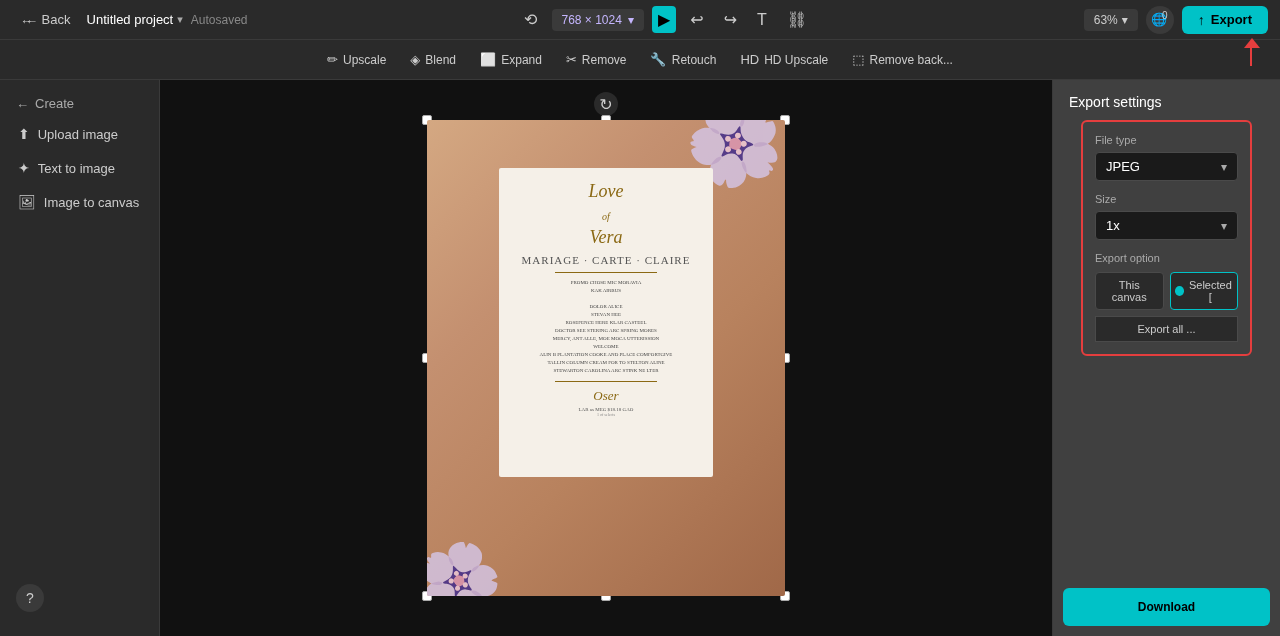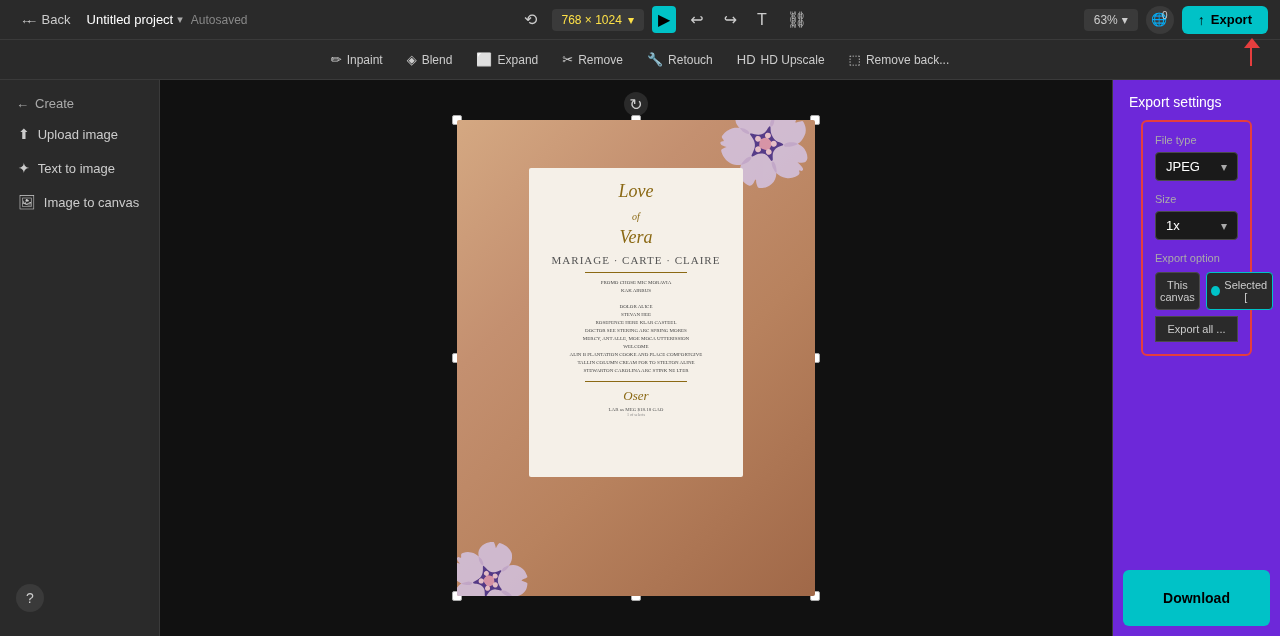--- a/index.html
+++ b/index.html
@@ -27,21 +27,21 @@
       display: flex; align-items: center; gap: 4px;
       color: #fff; font-size: 13px; font-weight: 500; cursor: pointer;
     }
     .autosaved { color: #888; font-size: 12px; }
     .topbar-center {
       flex: 1; display: flex; align-items: center; justify-content: center; gap: 8px;
     }
     .canvas-size-btn {
       display: flex; align-items: center; gap: 6px;
       background: #3a3a3a; border: none; border-radius: 4px;
-      color: #fde047; font-size: 12px; padding: 4px 10px; cursor: pointer;
+      color: #c4b5fd; font-size: 12px; padding: 4px 10px; cursor: pointer;
     }
     .tool-icon-btn {
       background: none; border: none; color: #ccc; cursor: pointer;
       padding: 4px 6px; border-radius: 4px; font-size: 16px;
       display: flex; align-items: center; justify-content: center;
     }
     .tool-icon-btn.active { background: #00c2c7; color: #000; }
     .topbar-right { display: flex; align-items: center; gap: 8px; justify-content: center; }
     .zoom-btn {
       display: flex; align-items: center; gap: 4px;
@@ -214,22 +214,22 @@
       width: 28px; height: 28px;
       border-radius: 50%;
       background: #3a3a3a;
       color: #ccc;
       display: flex; align-items: center; justify-content: center;
       font-size: 14px; cursor: pointer;
     }
 
     
     .right-panel {
-      width: 168px;
-      background: #6d28d9;
+      width: 228px;
+      background: #404040;
       border-left: 1px solid #3a3a3a;
       flex-shrink: 0;
       padding: 0;
       display: flex; flex-direction: column;
     }
     .panel-header {
       padding: 14px 16px 10px;
       color: #fff; font-size: 14px; font-weight: 500;
     }
     .panel-content {
@@ -286,22 +286,22 @@
       border: 1px solid #4a4a4a;
       border-radius: 0;
       color: #ccc; font-size: 11px;
       padding: 6px 10px; cursor: pointer; text-align: center;
     }
     .download-btn {
       width: calc(100% - 20px);
       margin: 10px;
       background: #00c2c7;
       border: none; border-radius: 6px;
-      color: #000; font-size: 14px; font-weight: 600;
-      padding: 20px; cursor: pointer;
+      color: #000; font-size: 12px; font-weight: 600;
+      padding: 12px; cursor: pointer;
     }
   </style>
 </head>
 <body>
 
 <div style="position:absolute; top:38px; right:20px; z-index:100; pointer-events:none;">
   <div style="width:0;height:0;border-left:8px solid transparent;border-right:8px solid transparent;border-bottom:10px solid #e53e3e; margin-left: 5px;"></div>
   <div style="width:2px; height:18px; background:#e53e3e; margin-left:11px;"></div>
 </div>
 
@@ -353,21 +353,21 @@
     <button class="export-btn">
       <span style="font-size:14px;">↑</span>
       <span>Export</span>
     </button>
   </div>
 </div>
 
 <div class="toolbar" style="position:relative;">
   <button class="toolbar-btn">
     <span class="toolbar-icon">✏</span>
-    <span>Inpaint</span>
+    <span>Upscale</span>
   </button>
   <button class="toolbar-btn">
     <span class="toolbar-icon">◈</span>
     <span>Blend</span>
   </button>
   <button class="toolbar-btn">
     <span class="toolbar-icon">⬜</span>
     <span>Expand</span>
   </button>
   <button class="toolbar-btn">

